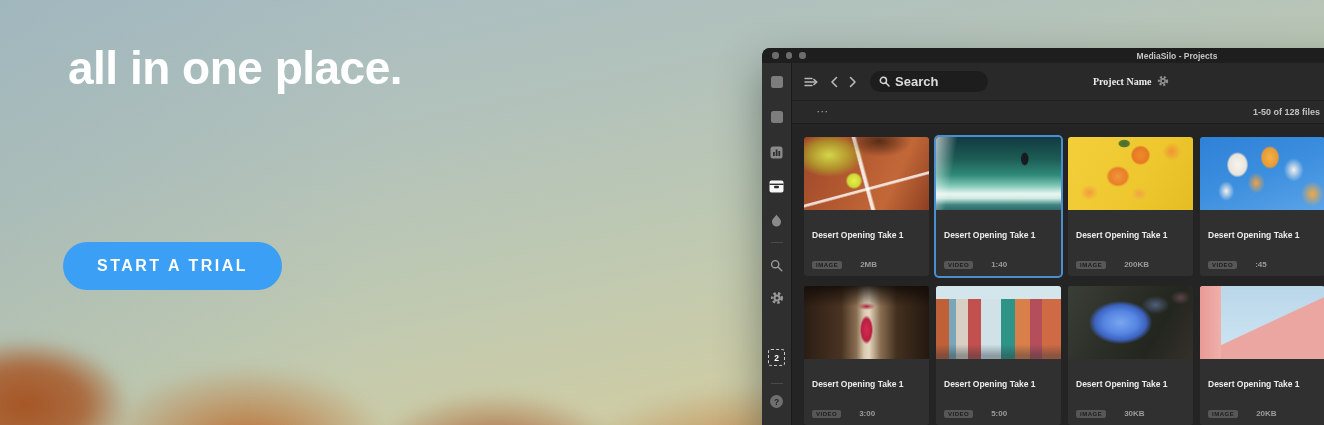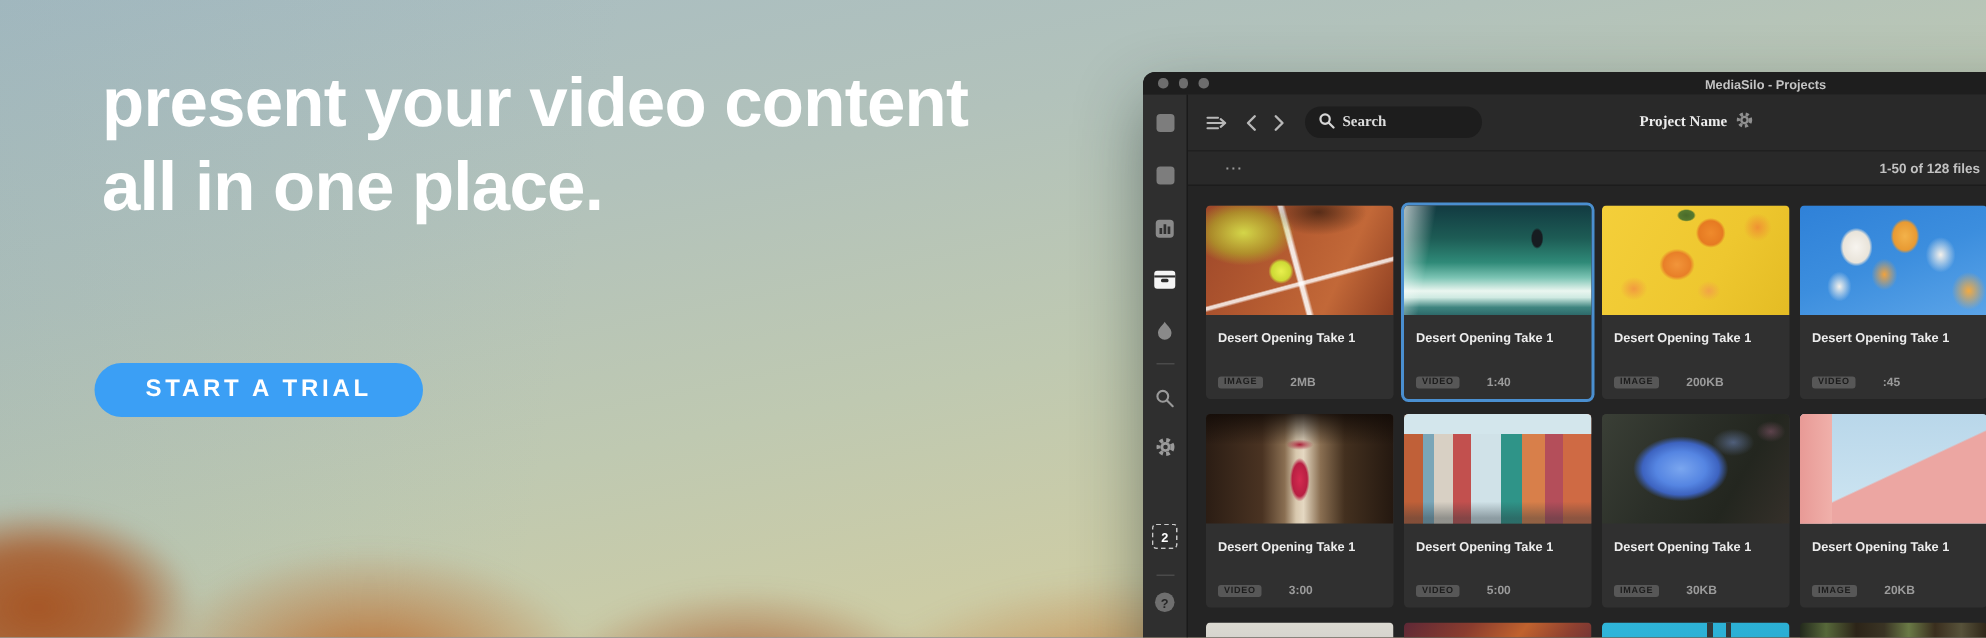--- a/index.html
+++ b/index.html
@@ -18,21 +18,21 @@
       radial-gradient(190px 105px at 38% 100%, #a14d1f 0%, rgba(161,77,31,0) 70%),
       radial-gradient(280px 135px at 57% 108%, #c0752f 0%, rgba(192,117,47,0) 72%),
       radial-gradient(230px 125px at 74% 88%, #b96a2c 0%, rgba(185,106,44,0) 70%),
       radial-gradient(210px 150px at 90% 74%, #a85a26 0%, rgba(168,90,38,0) 72%),
       radial-gradient(170px 90px  at 99% 95%, #8f7a3c 0%, rgba(143,122,60,0) 72%),
       radial-gradient(340px 90px  at 50% 118%, #8a4a20 0%, rgba(138,74,32,0) 80%);
   }
 
   
   .headline { position:absolute; left:68px; top:40px; color:#fff; font-size:46px; font-weight:bold; line-height:56px; letter-spacing:-0.5px; }
-  .cta { position:absolute; left:63px; top:242px; height:36px; padding:0 34px; border:none; border-radius:26px;
+  .cta { position:absolute; left:63px; top:242px; height:48px; padding:0 34px; border:none; border-radius:26px;
          background:#3b9ff5; color:#fff; font-family:"Liberation Sans",sans-serif; font-size:16px; font-weight:bold;
          letter-spacing:2.5px; cursor:pointer; }
 
   
   .window { position:absolute; left:762px; top:48px; width:830px; height:420px; border-radius:8px 8px 0 0;
             background:#272727; overflow:hidden; display:flex; flex-direction:column;
             box-shadow:0 18px 45px rgba(25,40,42,0.45); }
   .titlebar { height:15px; flex:0 0 15px; background:#1e1e1e; position:relative; display:flex; align-items:center; }
   .lights { display:flex; gap:7px; margin-left:10px; }
   .light { width:6.5px; height:6.5px; border-radius:50%; background:#6d6d6d; cursor:pointer; }
@@ -50,39 +50,39 @@
   .count-box { width:17px; height:17px; border:1px dashed #c9c9c9; border-radius:3px; color:#fff;
                font-size:8.5px; font-weight:bold; display:flex; align-items:center; justify-content:center; cursor:pointer; }
   .help { width:13px; height:13px; border-radius:50%; background:#6f6f6f; color:#262626; font-size:8.5px; font-weight:bold;
           display:flex; align-items:center; justify-content:center; cursor:pointer; }
 
   
   .content { flex:1; display:flex; flex-direction:column; background:#242424; min-width:0; }
   .toolbar { height:37px; flex:0 0 37px; background:#292929; display:flex; align-items:center; padding:0 12px; position:relative; }
   .tb-btn { margin-right:11px; display:flex; align-items:center; cursor:pointer; }
   .search-pill { display:flex; align-items:center; gap:5px; background:#1d1d1d; border-radius:11px; height:21px; width:118px; padding:0 9px; margin-left:2px; }
-  .search-pill input { background:transparent; border:none; outline:none; color:#e6e6e6; font-size:10px; font-weight:bold; width:80px; font-family:Liberation Serif, serif; }
+  .search-pill input { background:transparent; border:none; outline:none; color:#e6e6e6; font-size:13px; font-weight:bold; width:80px; font-family:Liberation Sans, sans-serif; }
   .search-pill input::placeholder { color:#dcdcdc; opacity:1; }
   .project-group { position:absolute; left:301px; display:flex; align-items:center; gap:6px; }
   .project-name { font-size:10px; font-weight:bold; color:#ececec;font-family:Liberation Serif, serif; }
 
   .breadcrumbs { height:24px; flex:0 0 24px; background:#292929; border-top:1px solid #202020; border-bottom:1px solid #1c1c1c;
                  display:flex; align-items:center; padding:0 14px; position:relative; font-size:9px; font-weight:bold; color:#b5b5b5; }
   .crumb { cursor:pointer; }
   .crumb.current { color:#ffffff; }
   .sep { color:#7d7d7d; margin:0 7px; font-size:9px; }
   .bc-more { color:#9a9a9a; margin-left:11px; letter-spacing:1px; cursor:pointer; }
   .file-count { position:absolute; left:461px; top:0; bottom:0; display:flex; align-items:center; color:#c2c2c2; white-space:nowrap;text-align:center; }
 
   
   .grid { flex:1; padding:13px 12px; display:grid; grid-template-columns:repeat(4,125px); gap:10px 7px; align-content:start; }
   .card { width:125px; border-radius:3px; overflow:hidden; background:#303030; cursor:pointer; }
   .card.selected { box-shadow:0 0 0 2px #4a8fd0; }
   .thumb { height:73px; }
-  .card-footer { padding:10px 8px 7px; }
+  .card-footer { padding:20px 8px 7px; }
   .card-title { font-size:8.5px; font-weight:bold; color:#ededed; white-space:nowrap; overflow:hidden; }
   .card-meta { margin-top:20px; display:flex; align-items:flex-end; gap:18px; }
   .badge { font-size:6px; font-weight:bold; color:#1c1c1c; background:#575757; border-radius:2px; padding:1.5px 4px 1px; letter-spacing:0.5px; }
   .meta-text { font-size:8px; color:#9b9b9b; font-weight:bold; }
 
   
   .thumb--tennis { background:
     radial-gradient(14px 14px at 40% 60%, #e9f04e 0%, #cdd935 45%, rgba(205,217,53,0) 60%),
     radial-gradient(55px 35px at 20% 25%, rgba(216,228,76,0.9) 0%, rgba(180,200,40,0.5) 40%, rgba(180,200,40,0) 62%),
     radial-gradient(46px 22px at 60% 6%, rgba(35,18,10,0.65) 0%, rgba(35,18,10,0) 70%),
@@ -143,21 +143,20 @@
     radial-gradient(8px 7px at 55% 24%, #8a6a50 0%, rgba(138,106,80,0) 65%),
     linear-gradient(90deg, #23291c 0%, #57683a 14%, #2c2418 30%, #3a3424 45%, #6a7a46 58%, #3a2e1e 72%, #57523a 86%, #2d2417 100%); }
 </style>
 </head>
 <body>
 
 <div class="stage">
   <div class="grass"></div>
 
   <div class="headline">
-    <div>present your video content</div>
     <div>all in one place.</div>
   </div>
 
   <button class="cta">START A TRIAL</button>
 
   <div class="window">
     <div class="titlebar">
       <div class="lights">
         <div class="light"></div>
         <div class="light"></div>

